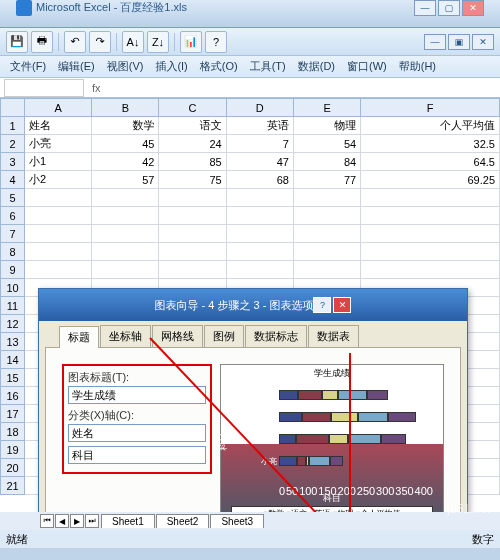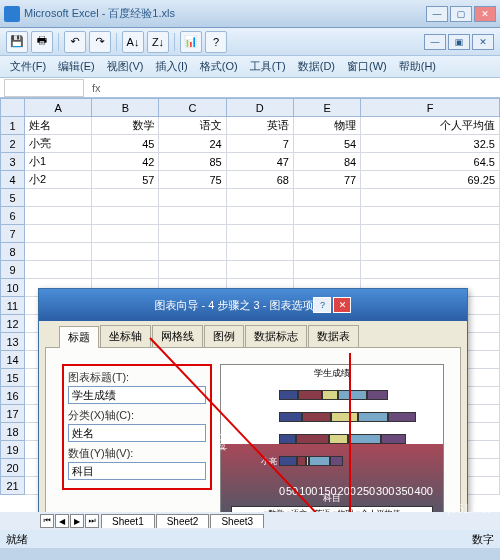--- a/index.html
+++ b/index.html
@@ -1,17 +1,17 @@
 <!DOCTYPE html>
 <html><head>
 <meta charset="utf-8">
 <style>
 *{box-sizing:border-box;margin:0;padding:0;font-family:"Microsoft YaHei",SimSun,sans-serif;font-size:11px}
 body{background:#bfd4e8;width:500px;height:560px;position:relative;overflow:hidden}
-.titlebar{height:28px;background:linear-gradient(#dce9f7,#b8d0e8);display:flex;align-items:center;padding:0 4px;border-bottom:1px solid #7a9cc4}
+.titlebar{height:28px;background:linear-gradient(#dce9f7,#b8d0e8);display:flex;align-items:flex-start;padding:0 16px;border-bottom:1px solid #7a9cc4}
 .app-icon{width:16px;height:16px;background:#2b7cd3;border-radius:2px;margin-right:4px}
 .title-text{flex:1;color:#2a5a8a}
 .win-btns{display:flex;gap:2px}
 .win-btn{width:22px;height:16px;border:1px solid #7a9cc4;background:#e8f0fa;display:flex;align-items:center;justify-content:center;font-size:9px;color:#2a5a8a}
 .win-btn.close{background:#e88;color:#fff}
 .toolbar-row{height:28px;background:linear-gradient(#e8f2fc,#cde0f2);display:flex;align-items:center;padding:0 6px;gap:3px;border-bottom:1px solid #a8c4e0}
 .tb-btn{width:22px;height:22px;border:1px solid #9ab8d8;background:#f0f6fc;display:flex;align-items:center;justify-content:center;border-radius:2px}
 .tb-sep{width:1px;height:18px;background:#a8c4e0;margin:0 2px}
 .menubar{height:22px;background:linear-gradient(#e8f2fc,#d8e8f6);display:flex;align-items:center;padding:0 4px;border-bottom:1px solid #a8c4e0}
 .menu-item{padding:2px 6px;color:#1a3a5a}
@@ -333,21 +333,20 @@
         <div class="form-col hl">
           <div class="fld">
             <label>图表标题(T):</label>
             <input value="学生成绩" style="">
           </div>
           <div class="fld">
             <label>分类(X)轴(C):</label>
             <input value="姓名" style="">
           </div>
           <div class="fld">
-            <label>数值(Y)轴(V):</label>
             <input value="科目" style="">
           </div>
         </div>
       </div>
       <div class="preview">
         <div class="prev-title">学生成绩</div>
         <div class="prev-ylabel">科目</div>
         <div class="prev-chart" id="prev-bars">
             <div class="bar-row">
               <div class="bar-lbl">学校平均值</div>

